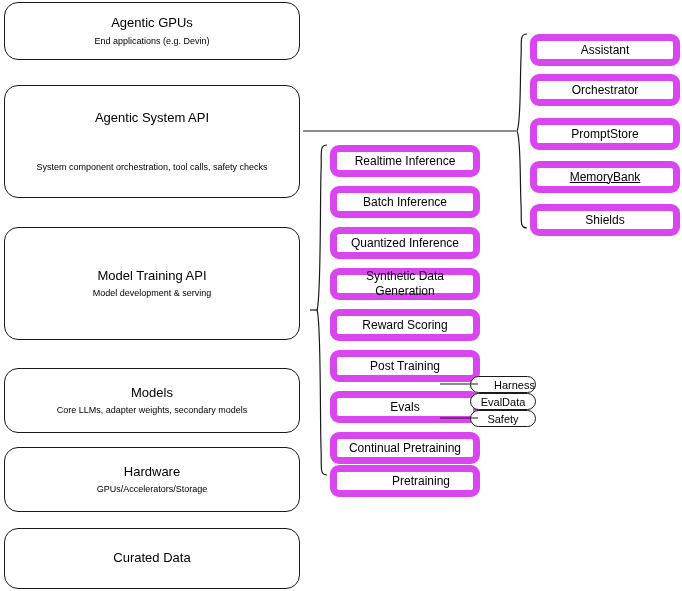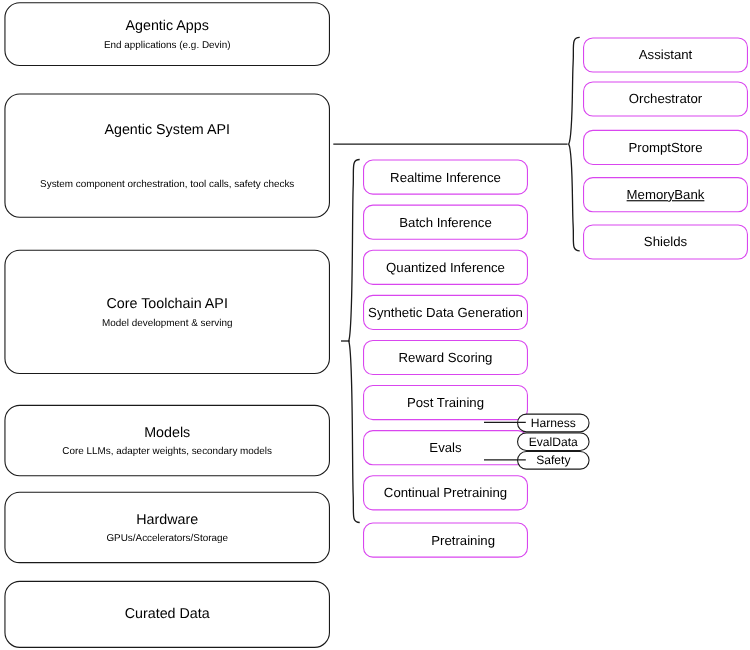--- a/index.html
+++ b/index.html
@@ -49,21 +49,21 @@
   .layer {
     left: 4px;
     width: 296px;
     border-radius: 14px;
   }
 
   
   .cap {
     height: 32px;
     border-radius: 9px;
-    border: 1px solid #d946ef;
+    border: 7px solid #d946ef;
   }
   .cap .title {
     font-size: 12px;
   }
   .mid-col { left: 330px; width: 150px; }
   .right-col { left: 530px; width: 150px; }
 
   
   .pill {
     position: absolute;
@@ -94,31 +94,31 @@
     stroke: #1a1a1a;
     stroke-width: 1.2;
   }
 </style>
 </head>
 <body>
 
 <div id="canvas">
 
   <div class="box layer" style="top:2px;height:58px;">
-    <div class="title">Agentic Apps</div>
+    <div class="title">Agentic GPUs</div>
     <div class="subtitle">End applications (e.g. Devin)</div>
   </div>
 
   <div class="box layer" style="top:85px;height:113px;gap:32px;">
     <div class="title">Agentic System API</div>
     <div class="subtitle">System component orchestration, tool calls, safety checks</div>
   </div>
 
   <div class="box layer" style="top:227px;height:113px;">
-    <div class="title">Core Toolchain API</div>
+    <div class="title">Model Training API</div>
     <div class="subtitle">Model development &amp; serving</div>
   </div>
 
   <div class="box layer" style="top:368px;height:65px;text-align:center;">
     <div class="title">Models</div>
     <div class="subtitle">Core LLMs, adapter weights, secondary models</div>
   </div>
 
   <div class="box layer" style="top:447px;height:65px;">
     <div class="title">Hardware</div>
@@ -146,41 +146,41 @@
   </div>
   <div class="box cap mid-col" style="top:350px;">
     <div class="title">Post Training</div>
   </div>
   <div class="box cap mid-col" style="top:391px;">
     <div class="title">Evals</div>
   </div>
   <div class="box cap mid-col" style="top:432px;">
     <div class="title">Continual Pretraining</div>
   </div>
-  <div class="box cap mid-col" style="top:475px;padding-left:32px;">
+  <div class="box cap mid-col" style="top:465px;padding-left:32px;">
     <div class="title">Pretraining</div>
   </div>
 
   <div class="box cap right-col" style="top:34px;">
     <div class="title">Assistant</div>
   </div>
   <div class="box cap right-col" style="top:74px;">
     <div class="title">Orchestrator</div>
   </div>
   <div class="box cap right-col" style="top:118px;">
     <div class="title">PromptStore</div>
   </div>
   <div class="box cap right-col" style="top:161px;text-decoration:underline;">
     <div class="title">MemoryBank</div>
   </div>
   <div class="box cap right-col" style="top:204px;">
     <div class="title">Shields</div>
   </div>
 
-  <div class="pill" style="top:376px;">
+  <div class="pill" style="top:376px;justify-content:flex-end;">
     <span>Harness</span>
   </div>
   <div class="pill" style="top:393px;">
     <span>EvalData</span>
   </div>
   <div class="pill" style="top:410px;">
     <span>Safety</span>
   </div>
 
   <svg id="connectors" viewBox="0 0 682 591">

